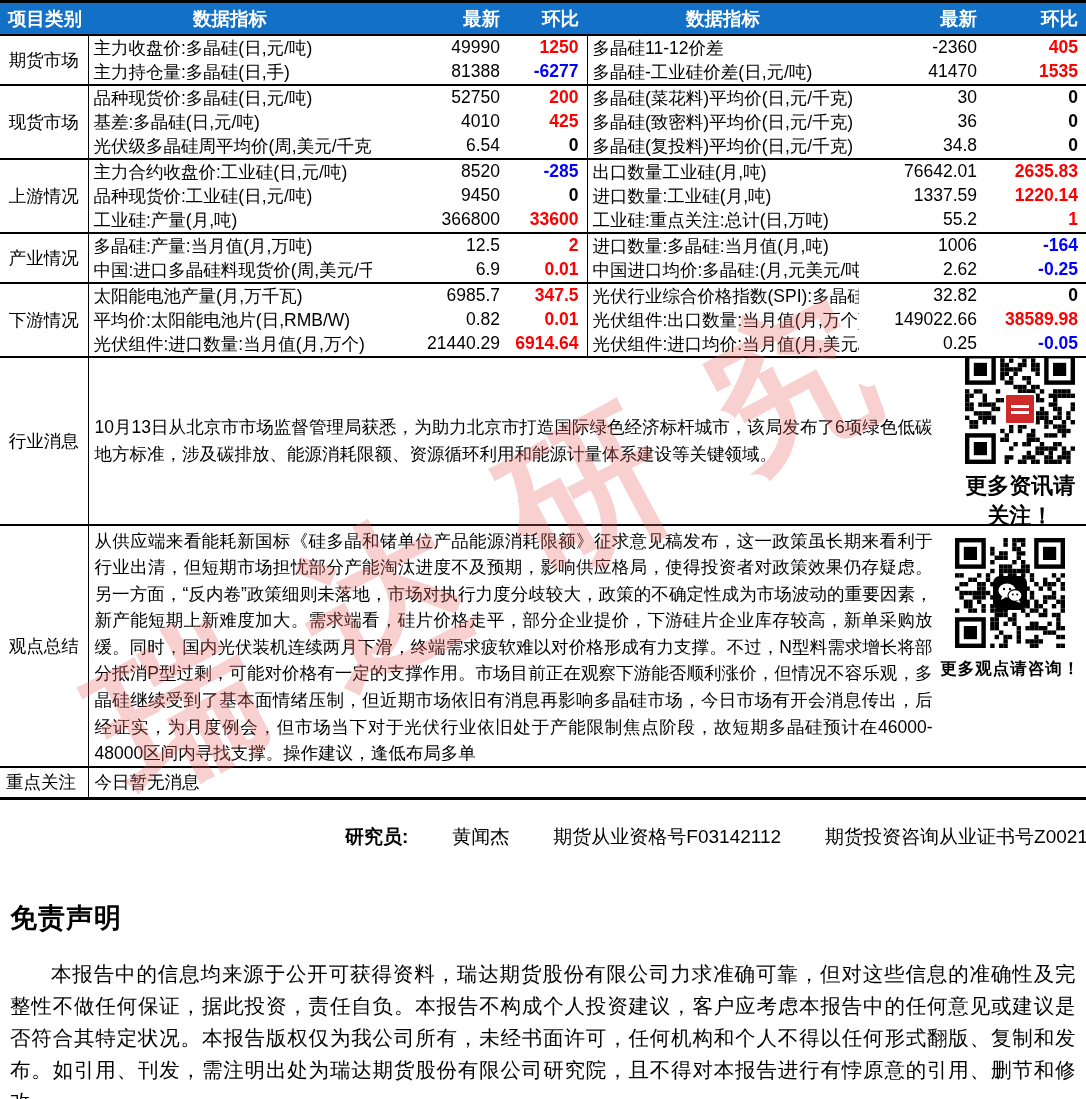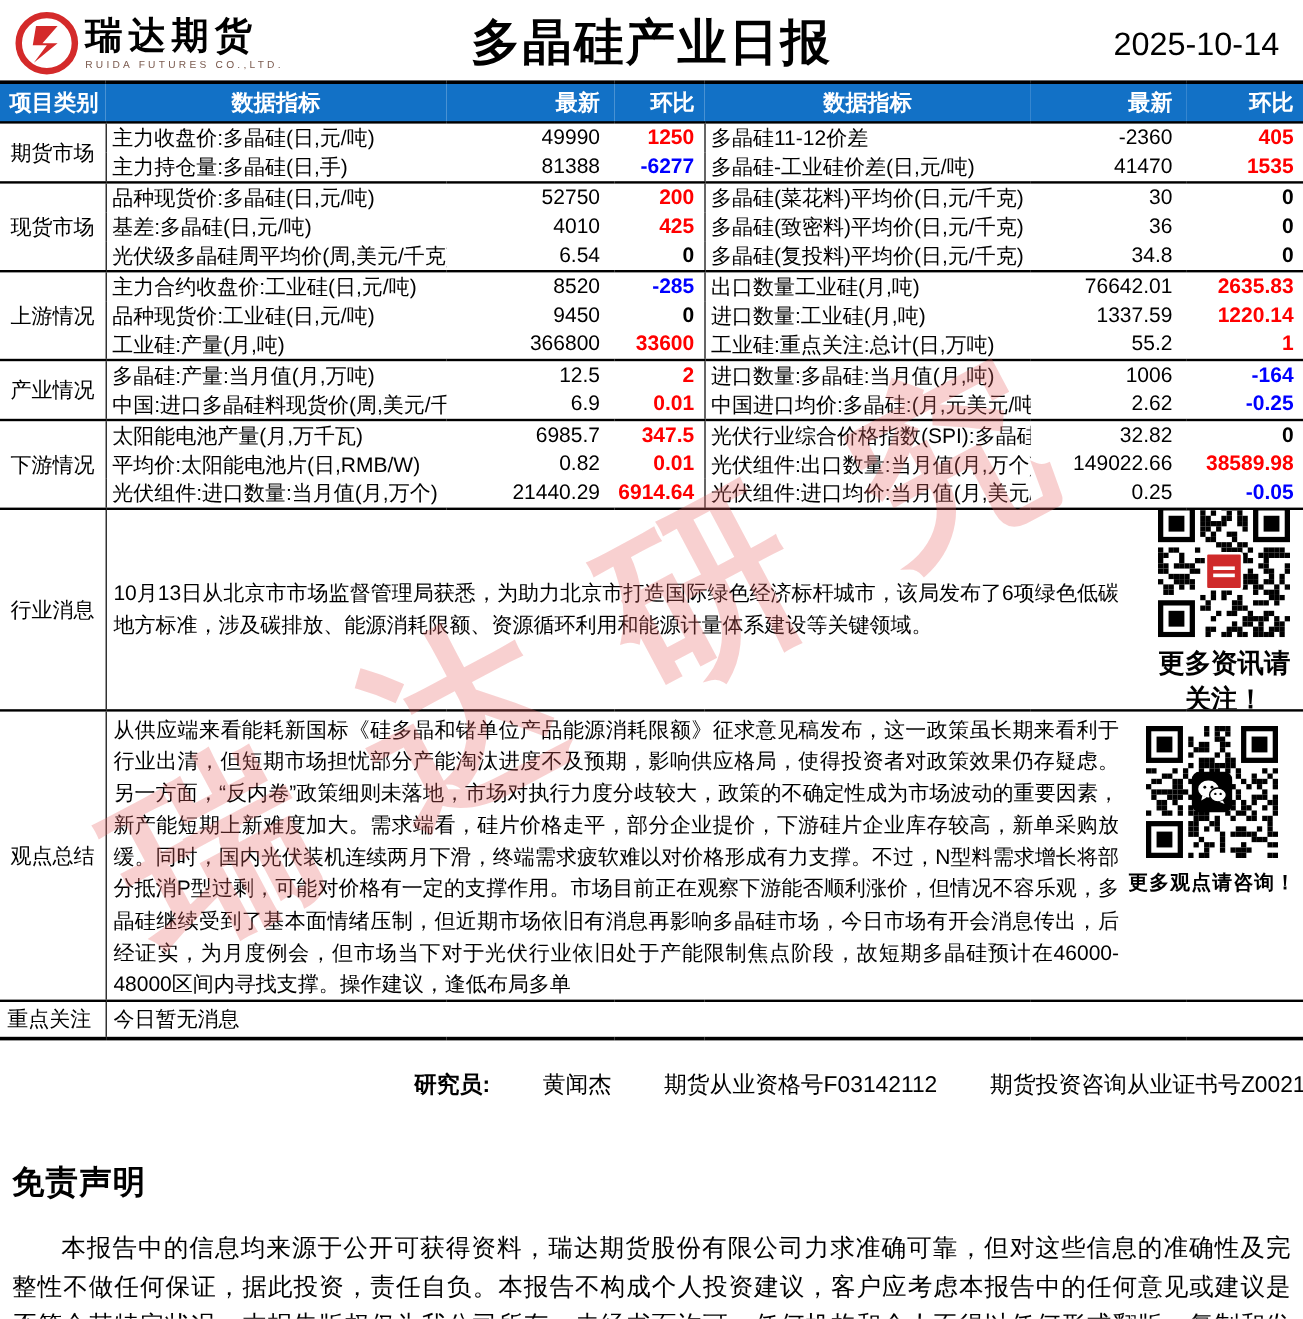--- a/index.html
+++ b/index.html
@@ -73,36 +73,20 @@
   .chg-up { color:#ff0000; }
   .chg-down { color:#0000ff; }
 </style>
 </head>
 <body>
 
 <div class="page">
 
   <div class="watermark">瑞达研究</div>
 
-  <div class="report-header">
-    <div class="brand">
-      <span class="logo-icon">
-        <svg viewBox="0 0 60 60" width="54" height="54">
-          <circle cx="30" cy="30" r="26" fill="none" stroke="#d42a2a" stroke-width="6"></circle>
-          <path d="M20 14 L40 14 L26 30 L40 30 L18 48 L30 32 L17 32 Z" fill="#d42a2a"></path>
-        </svg>
-      </span>
-      <span class="brand-text">
-        <div class="brand-cn">瑞达期货</div>
-        <div class="brand-en">RUIDA FUTURES CO.,LTD.</div>
-      </span>
-    </div>
-    <div class="page-title">多晶硅产业日报</div>
-    <div class="report-date">2025-10-14</div>
-  </div>
 
   <table class="data-table">
     <colgroup>
       <col style="width:88px">
         <col style="width:284px">
         <col style="width:140px">
         <col style="width:75px">
       <col style="width:272px">
         <col style="width:130px">
         <col style="width:97px">

